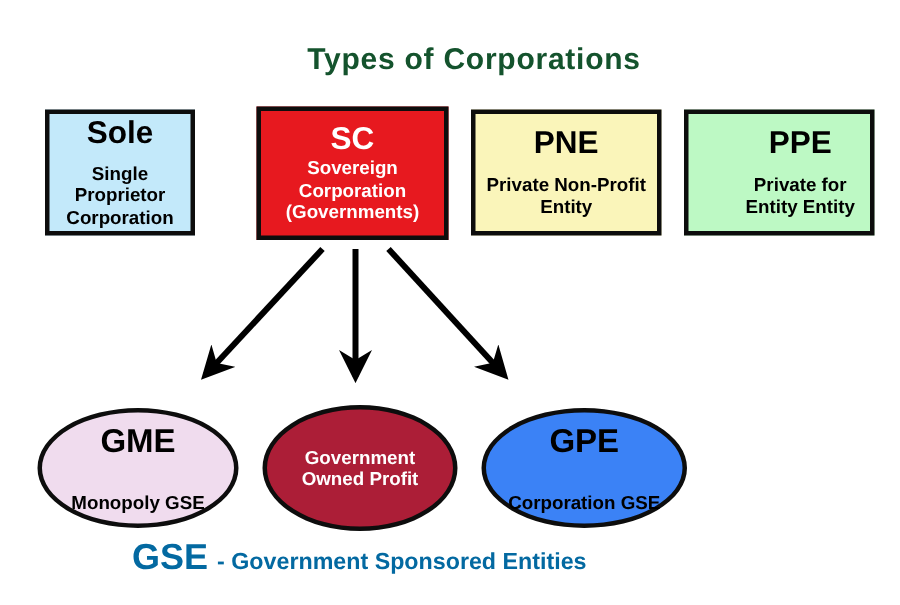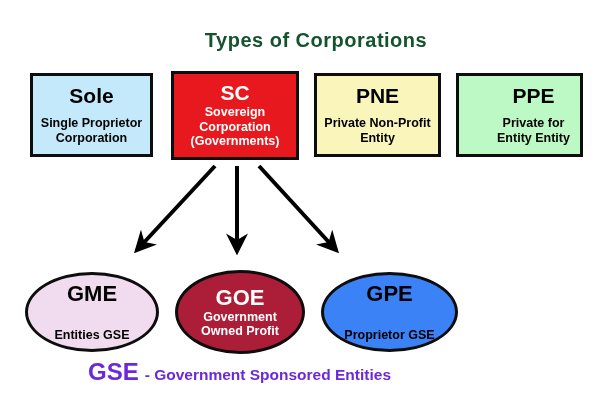--- a/index.html
+++ b/index.html
@@ -40,21 +40,21 @@
     line-height: 1.05;
   }
   .box-desc {
     font-size: 12.5px;
     font-weight: bold;
     line-height: 1.15;
     padding: 0 3px;
   }
   .box.gap-wide   { gap: 9px; }
   .box.gap-narrow { gap: 1px; }
-  .box-sole { left: 30px;  top: 73px; width: 123px; height: 84px; }
+  .box-sole { left: 30px;  top: 73px; width: 100px; height: 84px; }
   .box-sc   { left: 171px; top: 71px; width: 128px; height: 89px; color: #ffffff; }
   .box-pne  { left: 314px; top: 73px; width: 127px; height: 84px; }
   .box-ppe  { left: 456px; top: 73px; width: 127px; height: 84px; }
 
   .arrows-layer {
     position: absolute;
     left: 0; top: 0;
     width: 600px; height: 403px;
     pointer-events: none;
   }
@@ -85,21 +85,21 @@
   .ellipse.gap-wide   { gap: 23px; }
   .ellipse.gap-narrow { gap: 1px; }
   .ellipse-gme { left: 25px;  top: 272px; width: 134px; height: 80px; }
   .ellipse-goe { left: 175px; top: 270px; width: 130px; height: 84px; color: #ffffff; }
   .ellipse-gpe { left: 321px; top: 272px; width: 137px; height: 80px; }
 
   .legend {
     position: absolute;
     left: 88px;
     top: 358px;
-    color: #6d28d9;
+    color: #0369a1;
     white-space: nowrap;
   }
   .legend-abbr {
     font-size: 24px;
     font-weight: bold;
   }
   .legend-text {
     font-size: 15.5px;
     font-weight: bold;
     margin-left: 6px;
@@ -138,30 +138,29 @@
         <path d="M0,0 L10,5 L0,10 L3,5 Z" fill="#000000"></path>
       </marker>
     </defs>
     <line x1="215" y1="166" x2="137" y2="250" stroke-width="4" marker-end="url(#ah)" stroke="#000000"></line>
     <line x1="237" y1="166" x2="237" y2="251" stroke-width="4" marker-end="url(#ah)" stroke="#000000"></line>
     <line x1="259" y1="166" x2="336" y2="250" stroke-width="4" marker-end="url(#ah)" stroke="#000000"></line>
   </svg>
 
   <div class="ellipse ellipse-gme gap-wide" style="background-color: rgb(240, 220, 238);">
     <div class="ellipse-acronym">GME</div>
-    <div class="ellipse-desc">Entities GSE</div>
+    <div class="ellipse-desc">Monopoly GSE</div>
   </div>
 
   <div class="ellipse ellipse-goe gap-narrow" style="background-color: rgb(172, 30, 55);">
-    <div class="ellipse-acronym">GOE</div>
     <div class="ellipse-desc">Government Owned Profit</div>
   </div>
 
   <div class="ellipse ellipse-gpe gap-wide" style="background-color: #3b82f6;">
     <div class="ellipse-acronym">GPE</div>
-    <div class="ellipse-desc">Proprietor GSE</div>
+    <div class="ellipse-desc">Corporation GSE</div>
   </div>
 
   <div class="legend">
     <span class="legend-abbr">GSE</span><span class="legend-text">- Government Sponsored Entities</span>
   </div>
 
 </div>
 
 </body></html>

